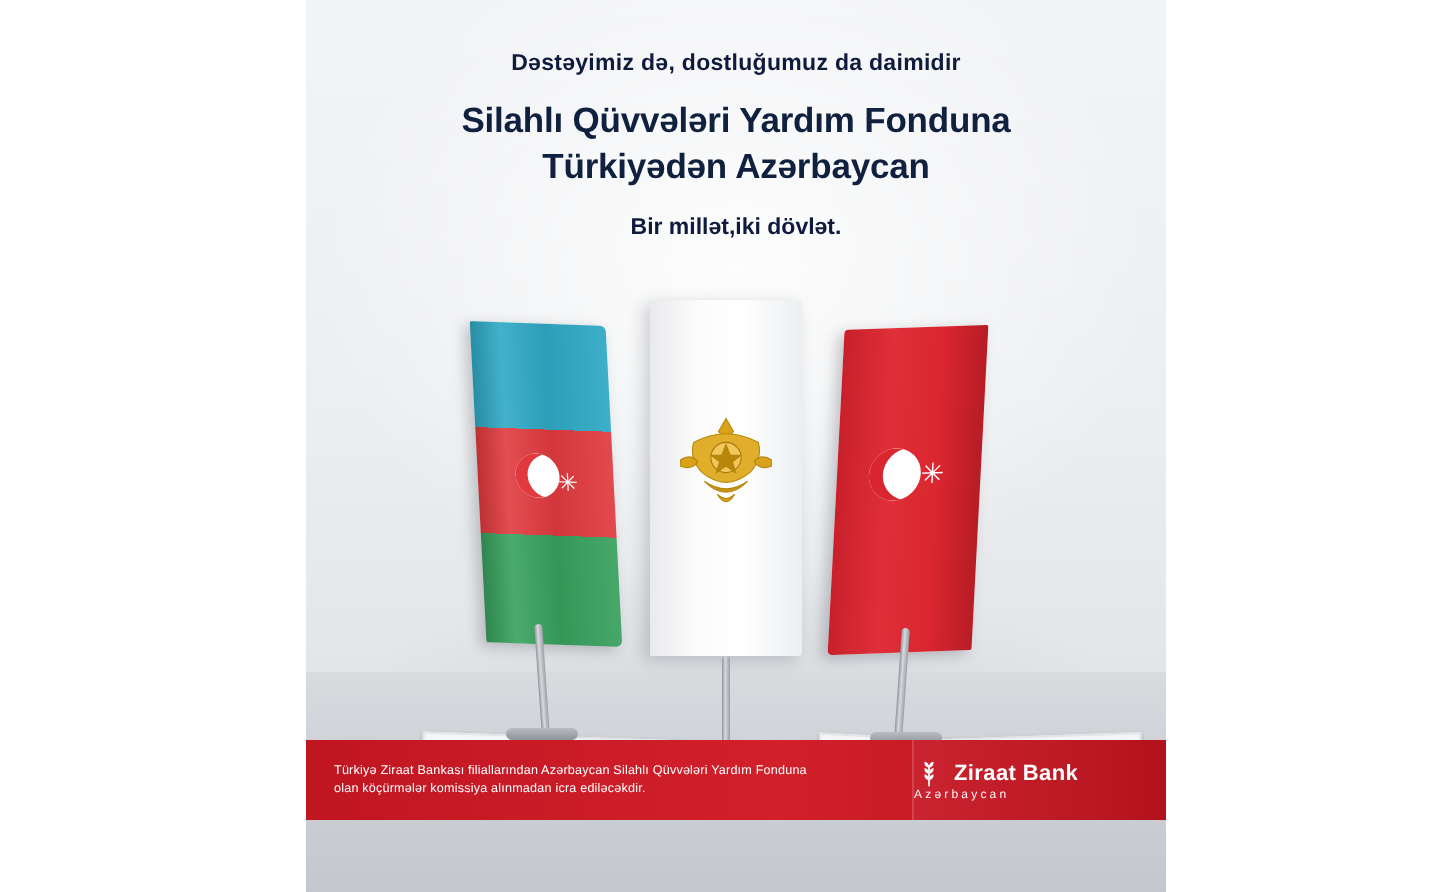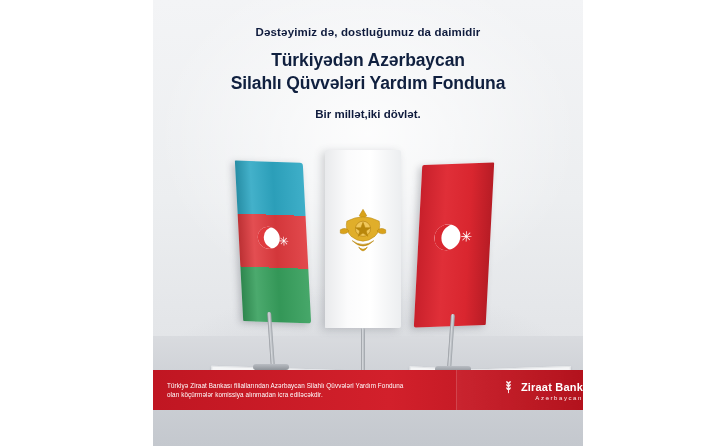--- a/index.html
+++ b/index.html
@@ -269,21 +269,21 @@
     line-height: 1.5;
     padding: 0 8px 0 14px;
     letter-spacing: 0.1px;
   }
   .footer-text .l { display: block; }
   .bank-logo {
     width: 126px;
     height: 40px;
     display: flex;
     flex-direction: column;
-    align-items: flex-end;
+    align-items: flex-start;
     justify-content: center;
     gap: 1px;
     border-left: 1px solid rgba(255,255,255,0.18);
     background: linear-gradient(90deg, rgba(255,255,255,0.04), rgba(255,255,255,0.0));
   }
   .bank-logo-row {
     display: flex;
     align-items: center;
     gap: 5px;
   }
@@ -303,22 +303,22 @@
 </head>
 <body>
 
 <div class="frame">
 
   <div class="poster">
 
     <div class="headline-block">
       <div class="kicker">Dəstəyimiz də, dostluğumuz da daimidir</div>
       <div class="headline">
+        <span class="line">Silahlı Qüvvələri Yardım Fonduna</span>
         <span class="line">Türkiyədən Azərbaycan</span>
-        <span class="line">Silahlı Qüvvələri Yardım Fonduna</span>
       </div>
       <div class="subline">Bir millət,iki dövlət.</div>
     </div>
 
     <div class="desk">
       <div class="desk-edge"></div>
     </div>
     <div class="papers">
       <div class="paper p1">
           <div class="paper-lines"></div>

